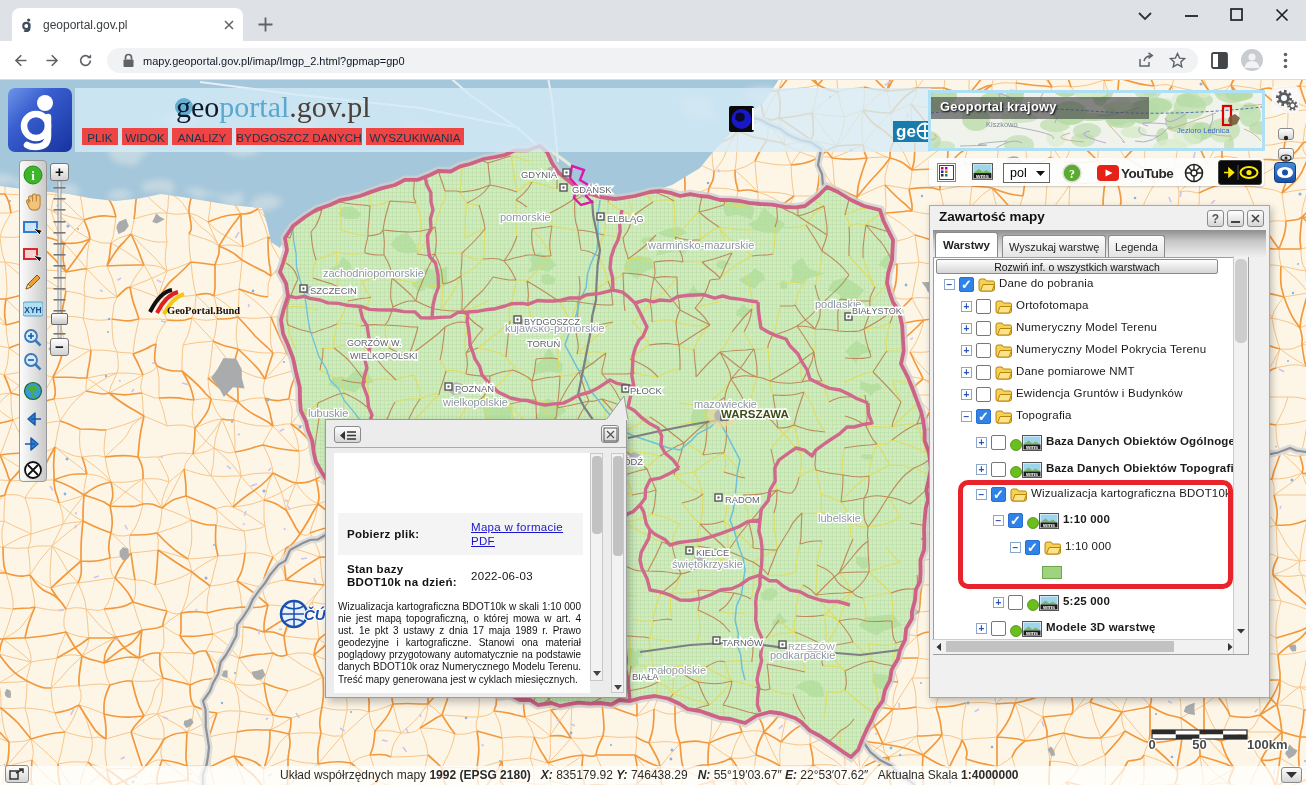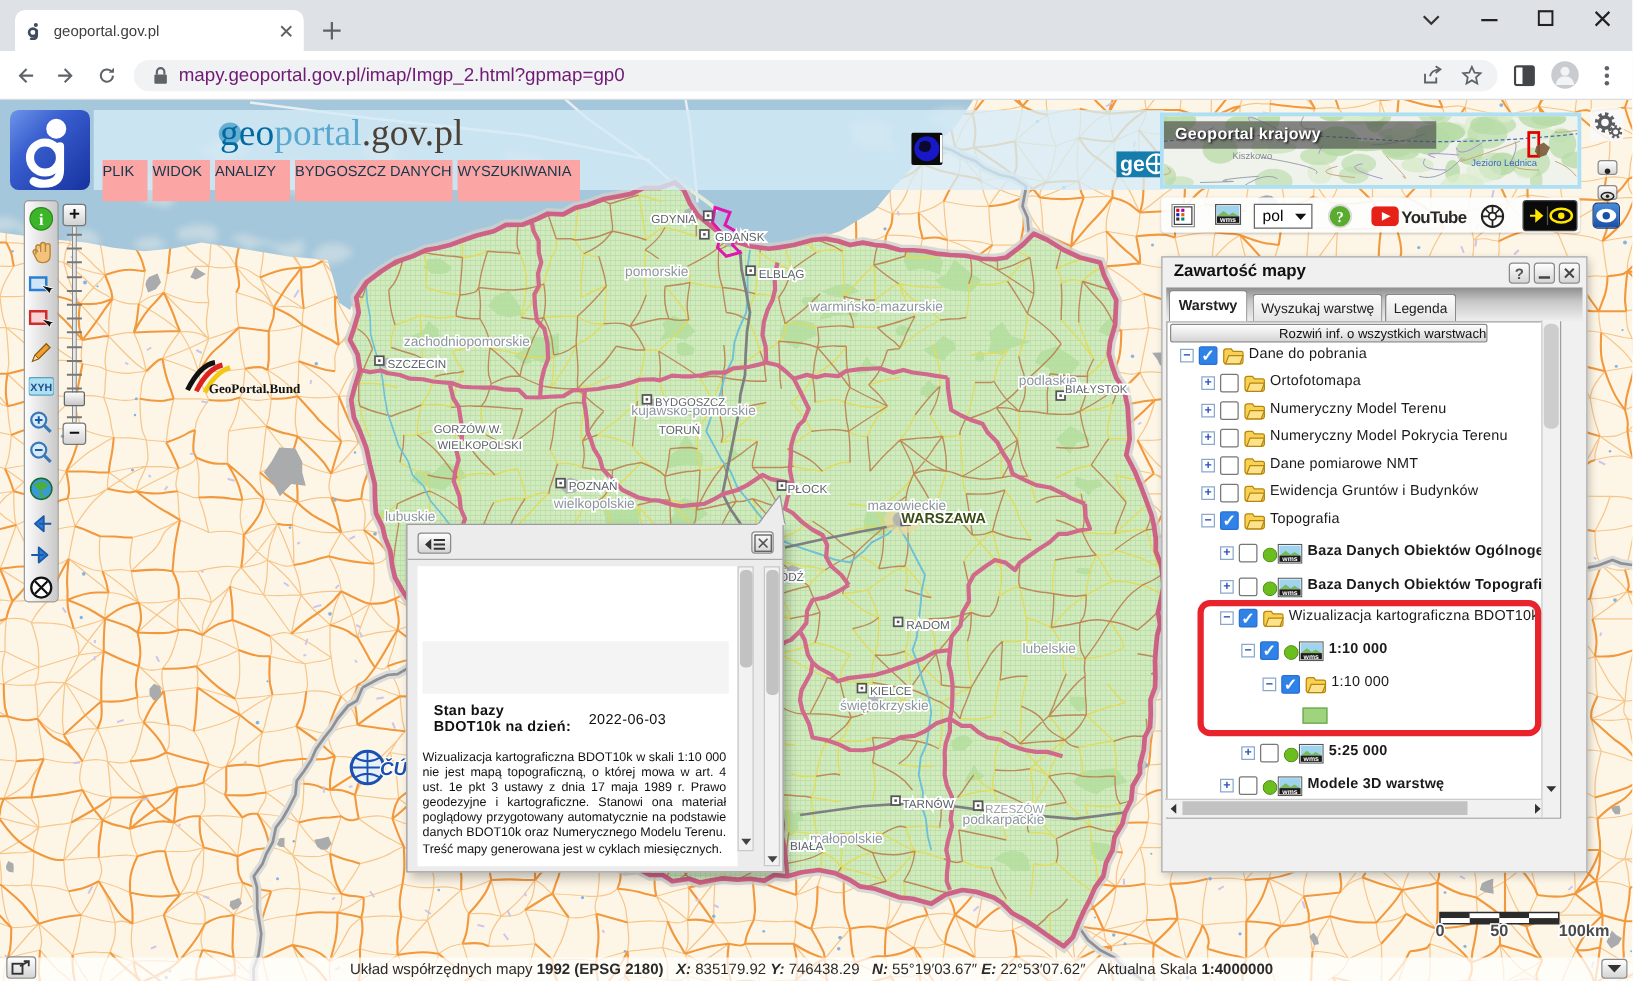--- a/index.html
+++ b/index.html
@@ -1,23 +1,23 @@
 <!DOCTYPE html>
 <html><head><meta charset="utf-8"><style>
 *{margin:0;padding:0;box-sizing:border-box}
 html,body{width:1306px;height:785px;overflow:hidden;font-family:"Liberation Sans",sans-serif;background:#fff;position:relative}
 .abs{position:absolute}
 #tabstrip{position:absolute;left:0;top:0;width:1306px;height:41px;background:#dee1e6}
 #tab{position:absolute;left:12px;top:8px;width:231px;height:33px;background:#fff;border-radius:8px 8px 0 0;display:flex;align-items:center;padding:0 8px;font-size:12px;color:#3c4043}
 #toolbar{position:absolute;left:0;top:41px;width:1306px;height:39px;background:#fff;border-bottom:1px solid #dadce0}
-#urlpill{position:absolute;left:107px;top:48px;width:1091px;height:25px;background:#f0f2f3;border-radius:13px;display:flex;align-items:center;font-size:15px;color:#701a75}
+#urlpill{position:absolute;left:107px;top:48px;width:1091px;height:25px;background:#f0f2f3;border-radius:13px;display:flex;align-items:center;font-size:11px;color:#0f172a}
 #gband{position:absolute;left:75px;top:88px;width:856px;height:64px;background:rgba(213,236,247,.78)}
 #glogo{position:absolute;left:8px;top:88px;width:64px;height:64px;border-radius:7px;background:linear-gradient(135deg,#6d95e8 0%,#3a5fd0 35%,#16329f 100%)}
 #gtitle{position:absolute;left:176px;top:90px;font-family:"Liberation Serif",serif;font-size:30px}
-.mbtn{position:absolute;top:128px;height:33px;background:#fca5a5;color:#13384d;font-size:11.7px;line-height:19px;text-align:left;white-space:nowrap}
+.mbtn{position:absolute;top:128px;height:17px;background:#ef4444;color:#13384d;font-size:11.7px;line-height:19px;text-align:center;white-space:nowrap}
 #ltools{position:absolute;left:19px;top:160px;width:28px;height:322px;background:linear-gradient(90deg,#fcfcfc,#dedede 60%,#c9c9c9);border:1px solid #9a9a9a;border-radius:4px}
 .lt{position:absolute;left:23px;width:20px;height:20px}
 .sbtn{position:absolute;left:50px;width:19px;height:18px;background:linear-gradient(#fefefe,#d2d2d2);border:1px solid #777;border-radius:3px;text-align:center;font-weight:bold;font-size:15px;line-height:16px;color:#111}
 #dlg{position:absolute;left:325px;top:419px;width:302px;height:279px;background:#ececec;border:1px solid #9b9b9b;box-shadow:3px 4px 8px rgba(0,0,0,.25)}
 #dlg .hdr{position:absolute;left:0;top:0;width:100%;height:28px;border-bottom:1px solid #aaa}
 .drow{position:absolute;left:21px;width:240px;display:flex;font-size:11.5px;color:#111;letter-spacing:0.3px}
 .dlab{width:124px;font-weight:bold;flex-shrink:0}
 #panel{position:absolute;left:929px;top:205px;width:341px;height:493px;background:#f0f0f0;border:1px solid #a8a8a8;box-shadow:2px 3px 7px rgba(0,0,0,.25)}
 #ptabs{position:absolute;left:3px;top:24px;width:333px;height:27px;background:linear-gradient(#8e8e8e,#c6c6c6 40%,#ececec 95%)}
 .tab{position:absolute;border:1px solid #8a8a8a;border-bottom:none;border-radius:3px 3px 0 0;font-size:11px;padding:0 6px;background:linear-gradient(#fdfdfd,#e4e4e4);color:#222;white-space:nowrap}
@@ -317,21 +317,21 @@
     <path d="M25,10 H39 M32,3 V17" stroke="#fff" stroke-width="1.8"></path>
   </svg>
 <div id="glogo"><svg width="64" height="64" viewBox="0 0 64 64">
       <circle cx="37" cy="15" r="8" fill="#fff"></circle>
       <circle cx="28" cy="38" r="12" fill="none" stroke="#fff" stroke-width="6.5"></circle>
       <path d="M40,29 v19 q0,11 -13,11 q-5,0 -8,-2" fill="none" stroke="#fff" stroke-width="6.5" stroke-linecap="round"></path>
     </svg></div>
 <svg class="abs" style="left:174px;top:97px" width="20" height="20">
     <circle cx="10" cy="10" r="9" fill="#64aed2"></circle>
   </svg>
-<div id="gtitle"><span style="color:#0369a1">geo</span><span style="color:#5aa8cf">portal</span><span style="color:#4c4136">.gov.pl</span></div>
+<div id="gtitle"><span style="color:#0f172a">geo</span><span style="color:#5aa8cf">portal</span><span style="color:#4c4136">.gov.pl</span></div>
 <div class="mbtn" style="left:82px;width:36px">PLIK</div>
 <div class="mbtn" style="left:122px;width:46px">WIDOK</div>
 <div class="mbtn" style="left:172px;width:60px">ANALIZY</div>
 <div class="mbtn" style="left:236px;width:126px">BYDGOSZCZ DANYCH</div>
 <div class="mbtn" style="left:366px;width:98px">WYSZUKIWANIA</div>
 <div id="ltools"></div>
 <svg class="lt" style="top:165px" width="20" height="20" viewBox="0 0 20 20">
     <circle cx="10" cy="10" r="9" fill="#3cb52a" stroke="#2a8a1a"></circle>
     <text x="10" y="15" text-anchor="middle" font-size="13" font-weight="bold" fill="#fff" font-family="Liberation Serif,serif">i</text>
   </svg>
@@ -404,20 +404,24 @@
     <div class="abs gbtn" style="left:8px;top:6px;width:27px;height:17px"><svg width="27" height="17">
         <path d="M5,8.5 l5,-4.5 v9 z" fill="#333"></path>
         <path d="M12,5 h9 M12,8.5 h9 M12,12 h9" stroke="#333" stroke-width="1.6"></path>
       </svg></div>
     <div class="abs gbtn" style="left:275px;top:5px;width:18px;height:18px"><svg width="16" height="16" style="margin:1px">
         <rect x="1" y="1" width="13" height="13" fill="none" stroke="#555"></rect>
         <path d="M4,4 l7,7 M11,4 l-7,7" stroke="#555" stroke-width="1.3"></path>
       </svg></div>
     <div class="abs" style="left:8px;top:33px;width:256px;height:240px;background:#fff"></div>
     <div class="abs" style="left:12px;top:93px;width:245px;height:42px;background:#f4f4f4"></div>
+    <div class="drow" style="top:93px;height:42px;align-items:center">
+      <div class="dlab">Pobierz plik:</div>
+      <div style="color:#1b16cc;text-decoration:underline;line-height:14px">Mapa w formacie PDF</div>
+    </div>
     <div class="drow" style="top:135px;height:42px;align-items:center">
       <div class="dlab" style="line-height:13.5px;white-space:nowrap">Stan bazy<br>BDOT10k na dzień:</div>
       <div>2022-06-03</div>
     </div>
     <div class="abs" style="left:12px;top:181px;width:243px;height:90px;overflow:hidden;font-size:10px;line-height:12.1px;text-align:justify;color:#111">Wizualizacja kartograficzna BDOT10k w skali 1:10 000 nie jest mapą topograficzną, o której mowa w art. 4 ust. 1e pkt 3 ustawy z dnia 17 maja 1989 r. Prawo geodezyjne i kartograficzne. Stanowi ona materiał poglądowy przygotowany automatycznie na podstawie danych BDOT10k oraz Numerycznego Modelu Terenu. Treść mapy generowana jest w cyklach miesięcznych.</div>
     <div class="abs" style="left:264px;top:33px;width:13px;height:228px;background:#f2f2f2;border:1px solid #c8c8c8"></div>
     <div class="abs" style="left:265.5px;top:36px;width:10px;height:78px;background:#c2c2c2;border-radius:4px"></div>
     <svg class="abs" style="left:265px;top:248px" width="12" height="10">
       <path d="M2,3 l4,5 4,-5 z" fill="#444"></path>
     </svg>
@@ -440,21 +444,21 @@
     <div class="abs gbtn" style="left:317px;top:4px;width:17px;height:17px"><svg width="15" height="15">
         <path d="M4,4 l7,7 M11,4 l-7,7" stroke="#444" stroke-width="1.6"></path>
       </svg></div>
     <div id="ptabs"></div>
     <div class="tab" style="left:5px;top:26px;height:25px;line-height:25px;font-weight:bold;background:#fff;z-index:3;font-size:11.5px;padding:0 7px">Warstwy</div>
     <div class="tab" style="left:72px;top:29px;height:22px;line-height:22px">Wyszukaj warstwę</div>
     <div class="tab" style="left:178px;top:29px;height:22px;line-height:22px">Legenda</div>
     <div id="pcontent"></div>
   </div>
 <div class="abs" style="left:932px;top:256px;width:316px;height:398px;overflow:hidden">
-    <div class="abs gbtn" style="left:4px;top:3px;width:254px;height:15px;text-align:right;font-size:10.5px;line-height:14px;color:#111;border-radius:2px">Rozwiń inf. o wszystkich warstwach</div>
+    <div class="abs gbtn" style="left:4px;top:3px;width:282px;height:15px;text-align:center;font-size:10.5px;line-height:14px;color:#111;border-radius:2px">Rozwiń inf. o wszystkich warstwach</div>
     <div class="exp" style="left:12px;top:23px">−</div>
     <div class="cbc" style="left:27px;top:21px">✓</div>
     <div class="abs" style="left:46px;top:22px"><svg width="17" height="14" viewBox="0 0 17 14">
         <path d="M1,3 q0,-2 2,-2 h4 l1.5,2 H15 q1.5,0 1.5,1.5 V11 q0,2 -2,2 H3 q-2,0 -2,-2 z" fill="#f7d154" stroke="#b8860b" stroke-width="1"></path>
         <path d="M2.5,13 L5,6.5 h11.5 L14,13 z" fill="#fce28a" stroke="#b8860b" stroke-width="1"></path>
       </svg></div>
     <div class="trow" style="left:67px;top:21px">Dane do pobrania</div>
     <div class="exp" style="left:29px;top:45px">+</div>
     <div class="cb" style="left:44px;top:43px"></div>
     <div class="abs" style="left:63px;top:44px"><svg width="17" height="14" viewBox="0 0 17 14">

